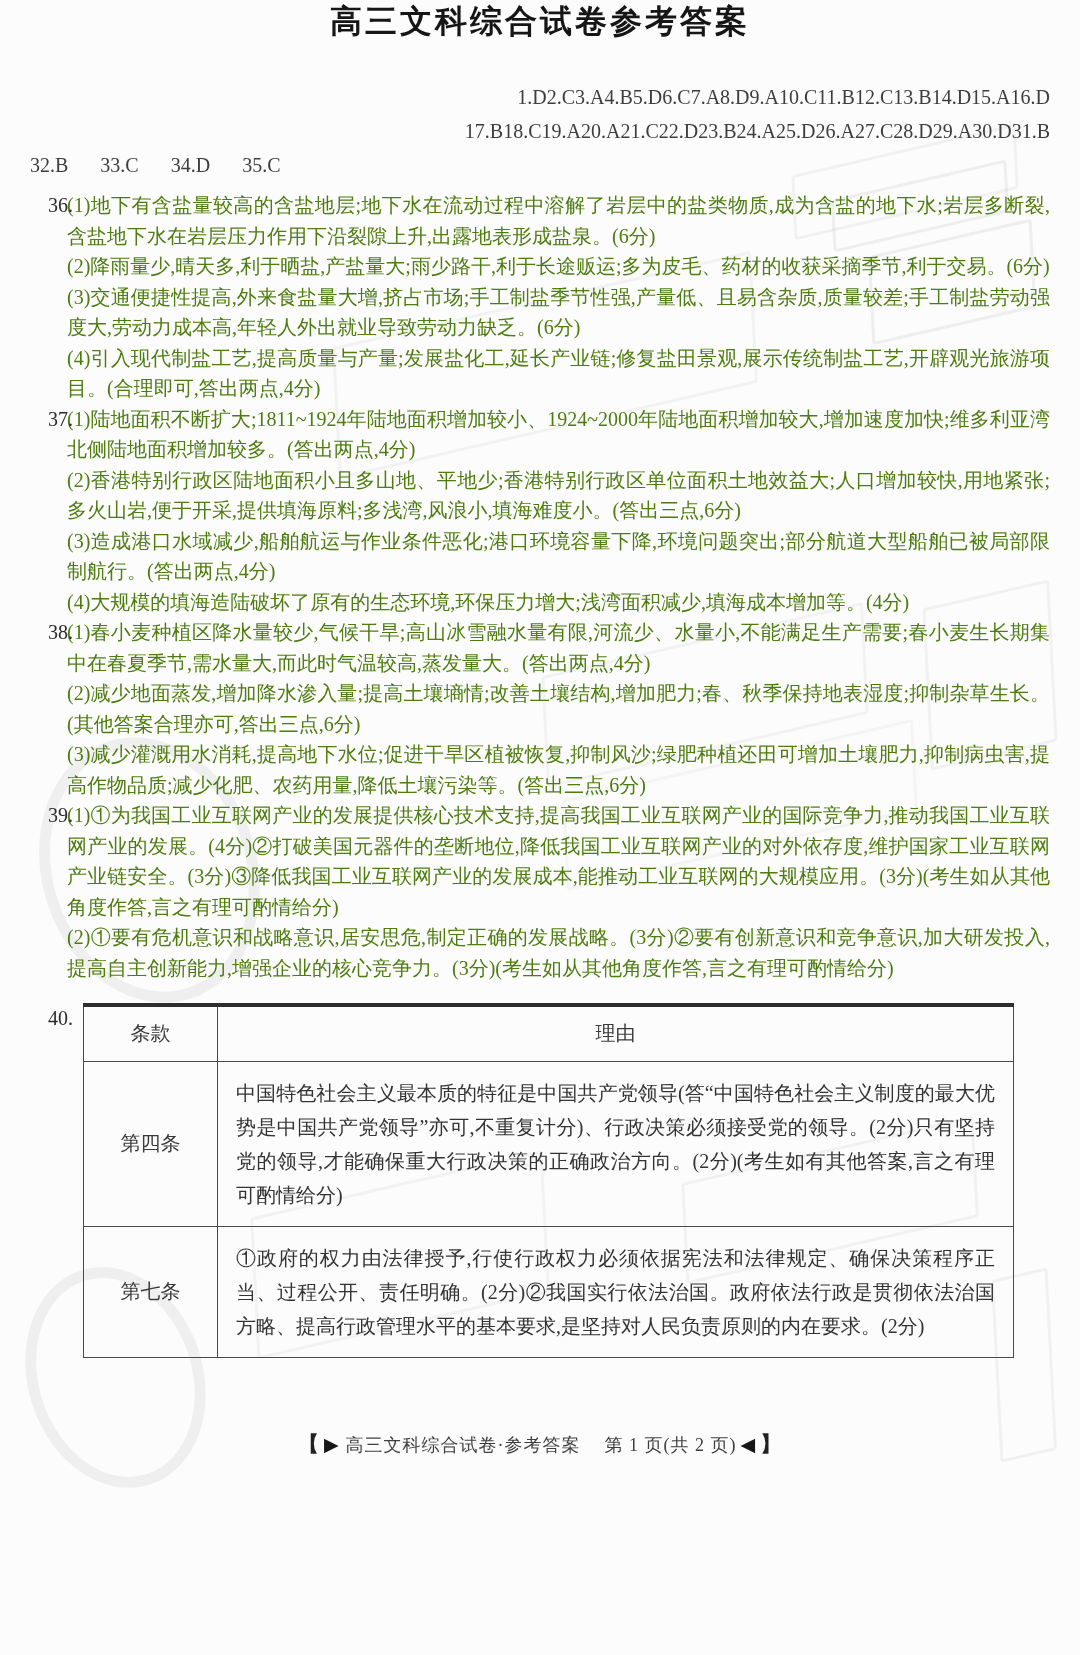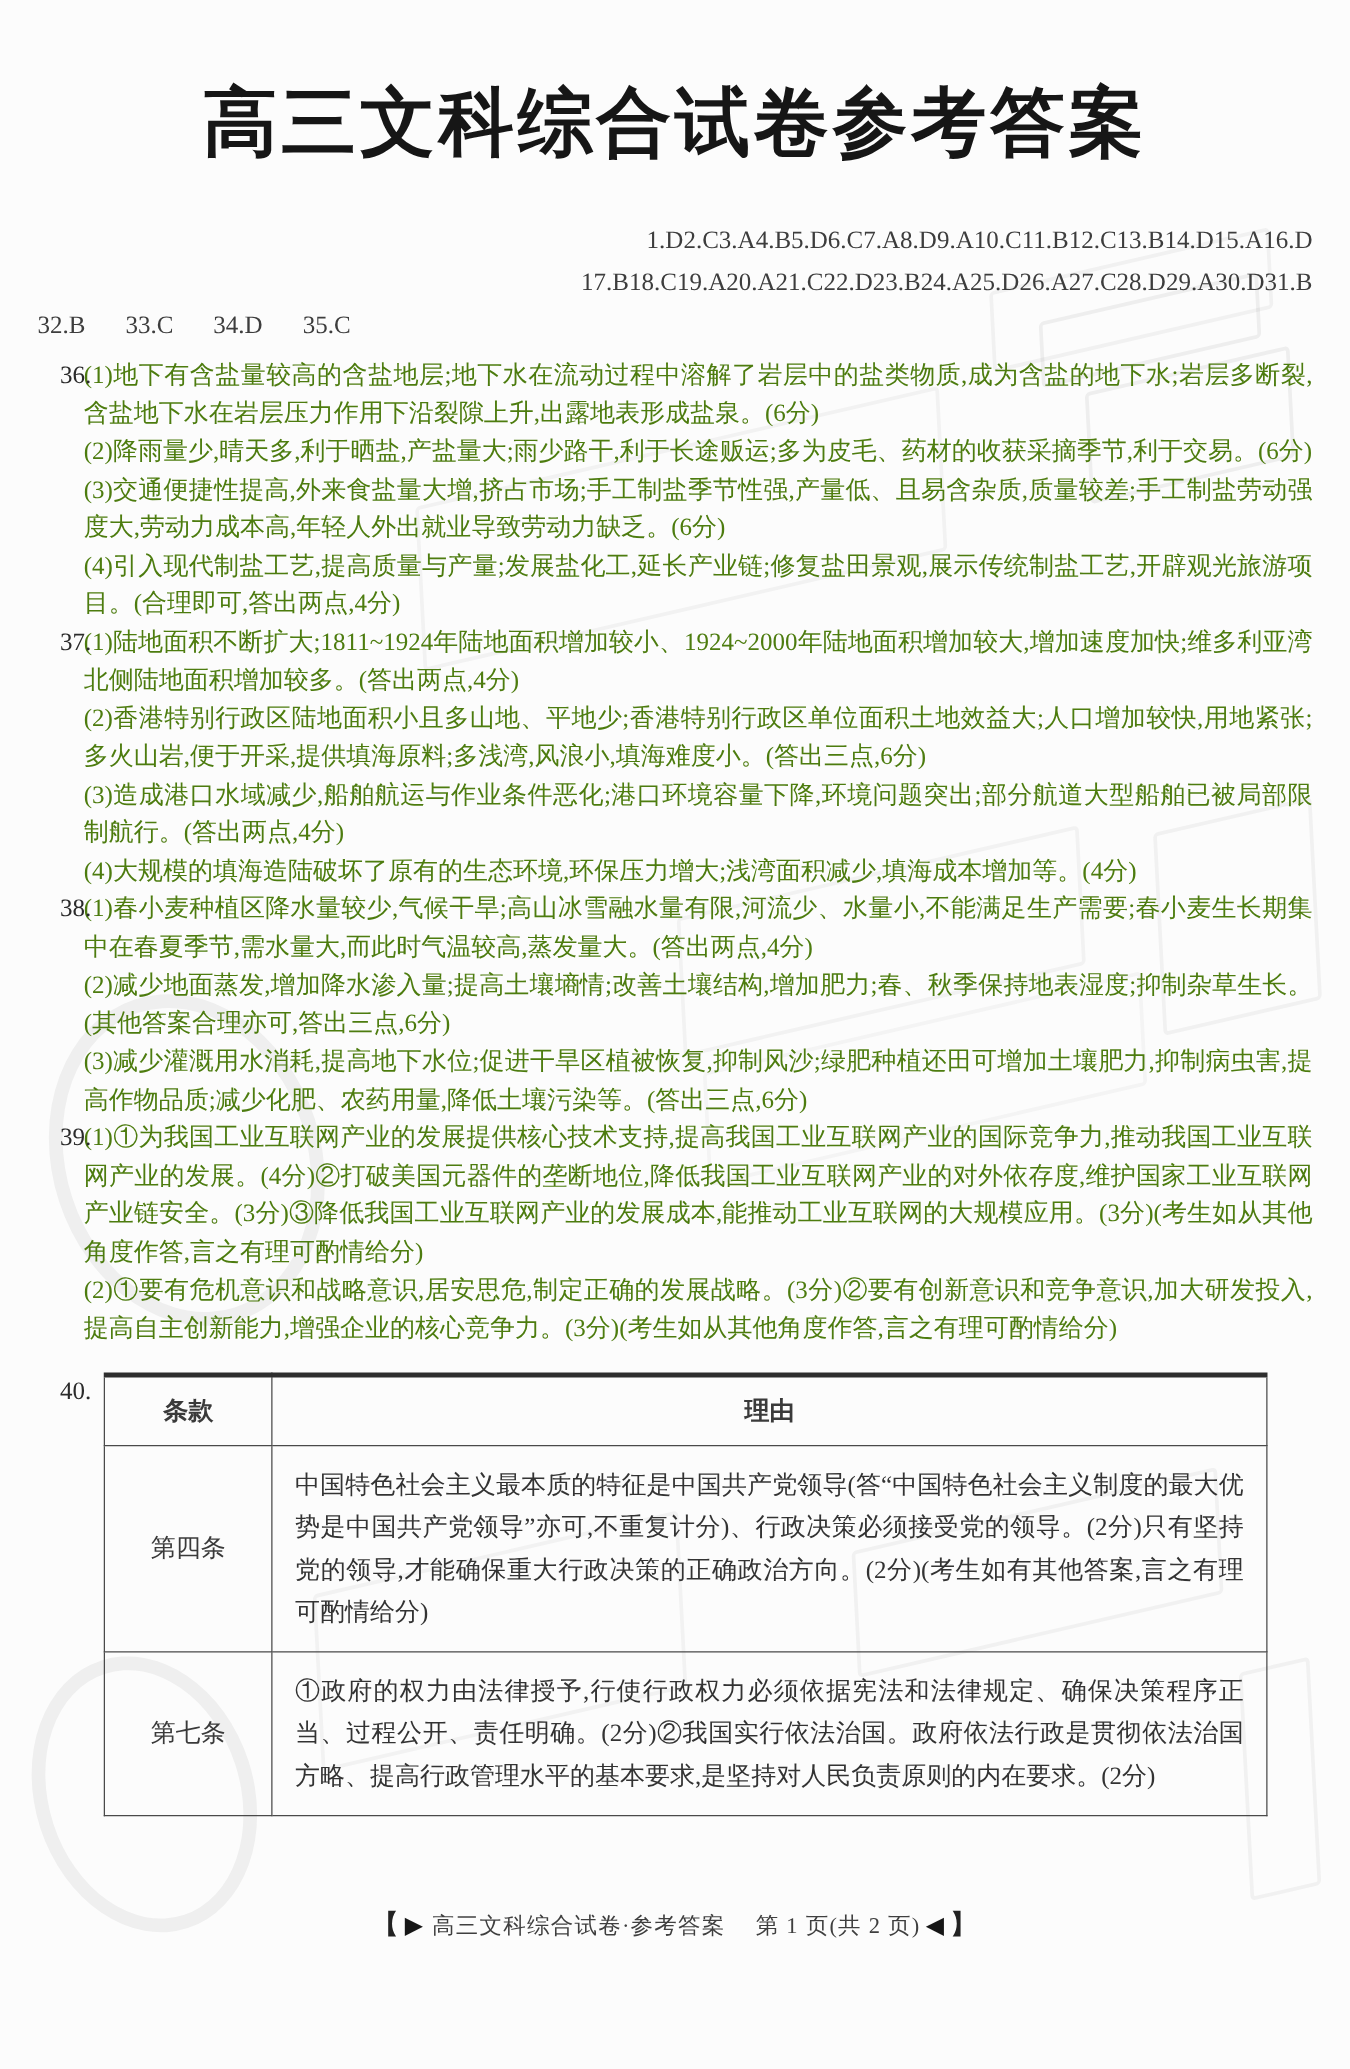--- a/index.html
+++ b/index.html
@@ -28,23 +28,22 @@
   .f5 { left: 925px; top: 595px;  width: 130px; height: 160px; border-color: rgba(60,60,60,0.055); }
   .f6 { left: 680px; top: 1150px; width: 300px; height: 100px; border-color: rgba(60,60,60,0.06); }
   .f7 { left: 995px; top: 1275px; width: 58px;  height: 180px; border-color: rgba(60,60,60,0.055); }
   .f8 { left: 250px; top: 1185px; width: 300px; height: 140px; border-color: rgba(60,60,60,0.05); }
   .f9 { left: 560px; top: 760px;  width: 360px; height: 90px;  border-color: rgba(60,60,60,0.045); }
   .r1 { left: 42px;  top: 735px;  width: 215px; height: 270px; }
   .r2 { left: 28px;  top: 1265px; width: 175px; height: 225px; }
 
   
   .title {
-    margin-top: 58px;
-    text-align: center;
-    font-size: 60px;
+    text-align: center;
+    font-size: 32px;
     font-weight: 700;
     letter-spacing: 3px;
     color: #161616;
   }
 
   
   .mc { margin-top: 36px; font-size: 20px; color: #3d3d3d; }
   .mc-row { line-height: 34px; white-space: nowrap; }
   .mc-row.justify { display: flex; justify-content: flex-end; }
   .mc-row.left .mc-item { margin-right: 32px; }
@@ -69,21 +68,21 @@
     border-collapse: collapse;
     border-top: 4px solid #2e2e2e;
     font-size: 20px;
     color: #333;
   }
   table.clause-table th, table.clause-table td {
     border: 1.5px solid #4a4a4a;
   }
   table.clause-table th {
     height: 56px;
-    font-weight: 700;
+    font-weight: 400;
     text-align: center;
     color: #3a3a3a;
   }
   td.clause-cell {
     width: 134px;
     text-align: center;
     vertical-align: middle;
     color: #3a3a3a;
   }
   td.reason-cell {

